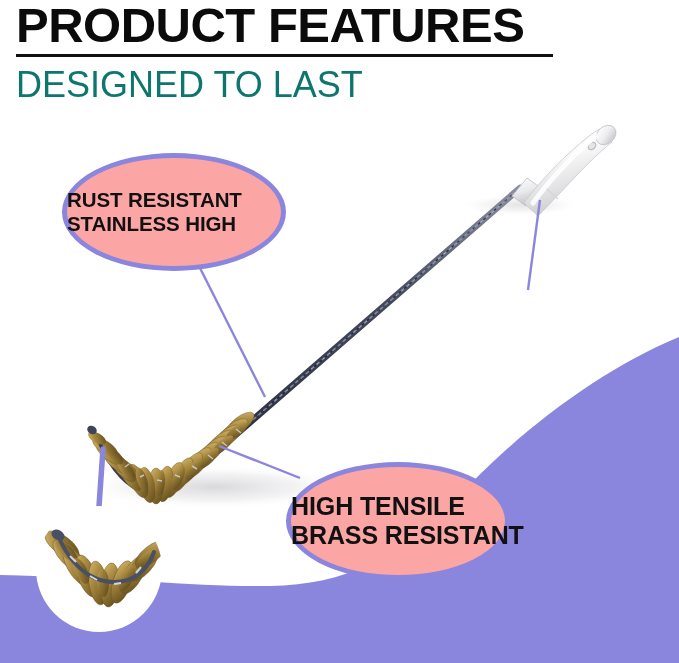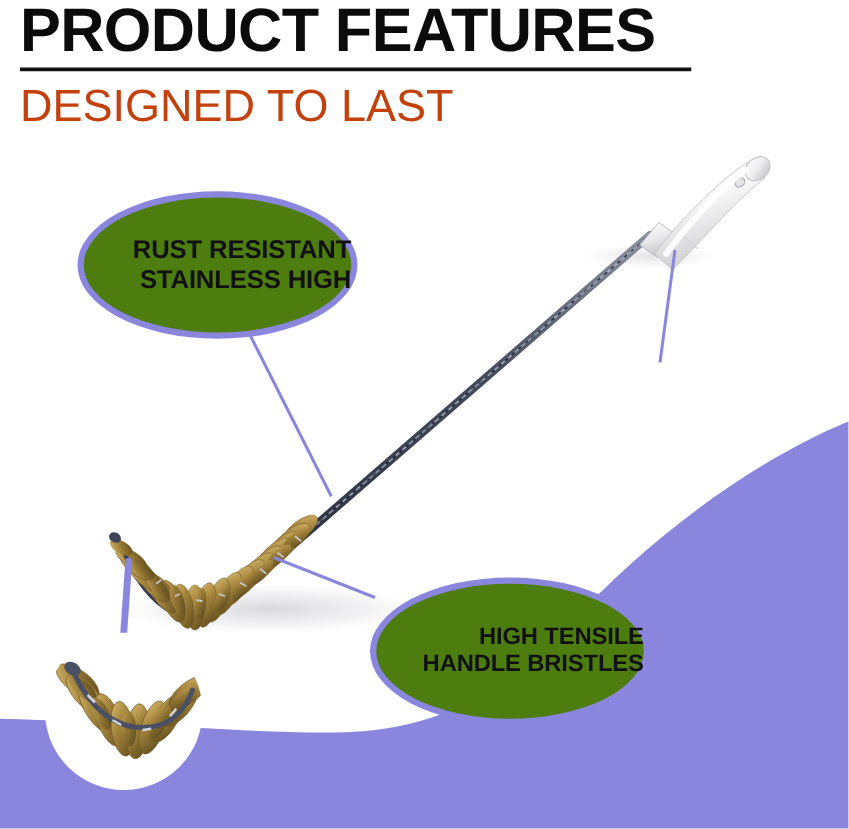--- a/index.html
+++ b/index.html
@@ -45,44 +45,44 @@
     height: 3px;
     background: #111111;
   }
   #subtitle {
     position: absolute;
     left: 16px;
     top: 62px;
     font-size: 36px;
     font-weight: normal;
     letter-spacing: 0px;
-    color: #c2410c;
+    color: #0f766e;
     line-height: 46px;
     white-space: nowrap;
   }
 
   
   #art {
     position: absolute;
     left: 0;
     top: 0;
     width: 679px;
     height: 663px;
   }
 
   
   .callout {
     position: absolute;
     box-sizing: border-box;
     border-radius: 50%;
-    background: #4d7c0f;
+    background: #fca5a5;
     border: 5px solid #8b86dd;
     display: flex;
     flex-direction: column;
-    align-items: flex-end;
+    align-items: flex-start;
     justify-content: center;
     text-align: center;
     color: #111111;
     font-weight: bold;
     line-height: 1.18;
   }
   #callout-steel {
     left: 62px;
     top: 153px;
     width: 224px;
@@ -92,25 +92,25 @@
   }
   #callout-handle {
     left: 412px;
     top: 288px;
     width: 233px;
     height: 118px;
     font-size: 20.5px;
     letter-spacing: -0.1px;
   }
   #callout-bristles {
-    left: 296px;
+    left: 286px;
     top: 462px;
     width: 224px;
     height: 118px;
-    font-size: 19px;
+    font-size: 25px;
     letter-spacing: -0.1px;
   }
   .callout .ln {
     display: block;
     white-space: nowrap;
   }
 </style>
 </head>
 <body>
 
@@ -310,16 +310,16 @@
   </div>
 
   <div class="callout" id="callout-steel">
     <span class="ln">RUST RESISTANT</span>
     <span class="ln">STAINLESS HIGH</span>
   </div>
 
 
   <div class="callout" id="callout-bristles">
     <span class="ln">HIGH TENSILE</span>
-    <span class="ln">HANDLE BRISTLES</span>
+    <span class="ln">BRASS RESISTANT</span>
   </div>
 
 </div>
 
 </body></html>

